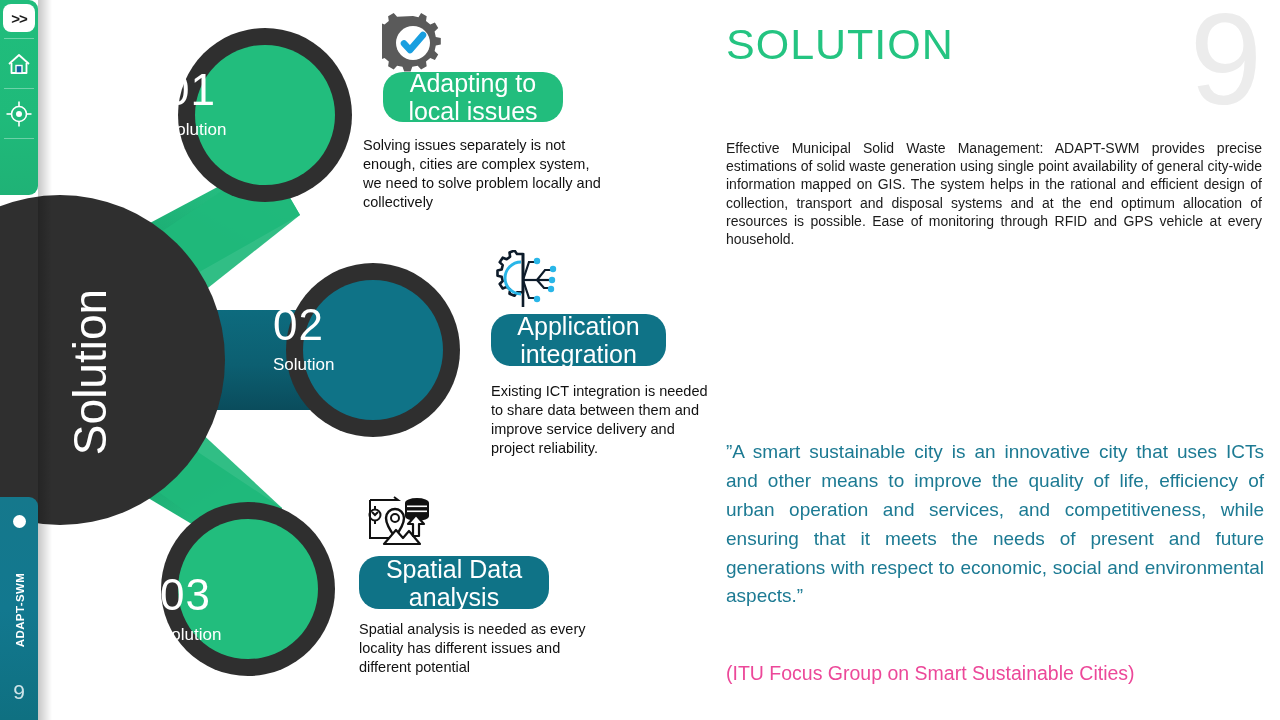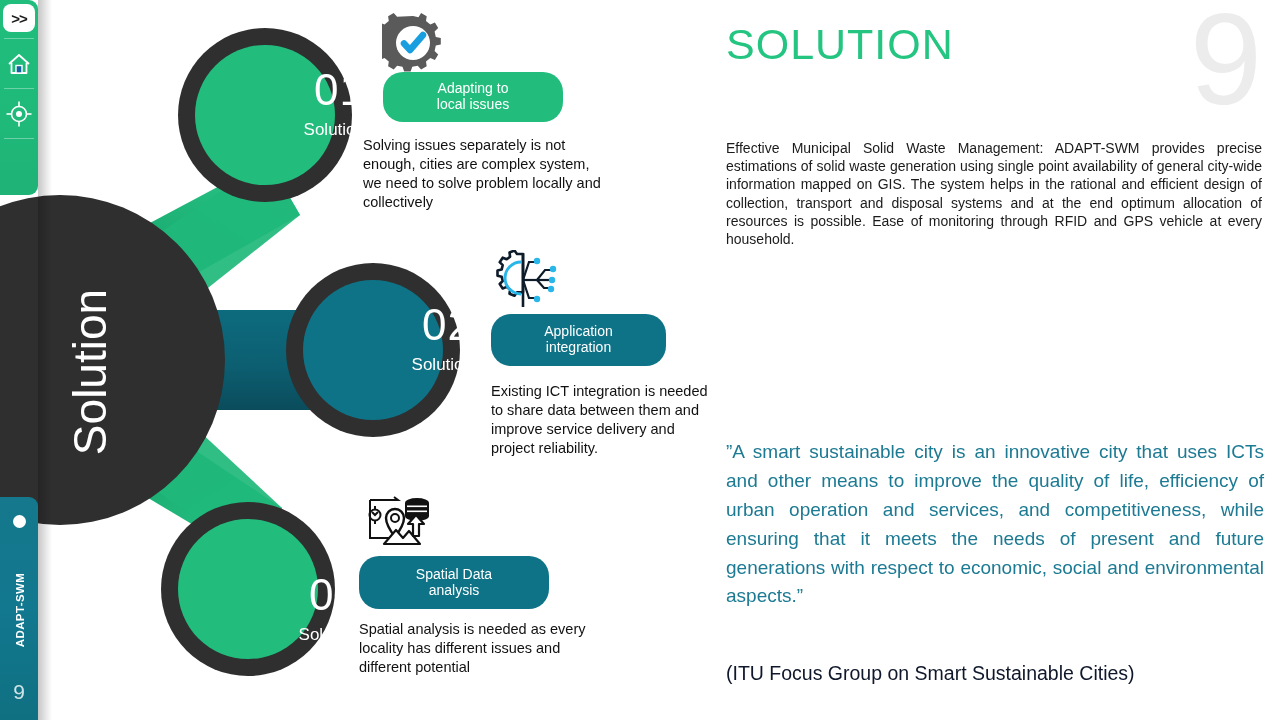--- a/index.html
+++ b/index.html
@@ -61,29 +61,29 @@
   #diagram{position:absolute;left:0;top:0;width:720px;height:720px;z-index:20;}
   #diagram svg{position:absolute;left:0;top:0;}
 
   .hub-label{
     position:absolute;left:-20px;top:345px;width:220px;
     transform:rotate(-90deg);transform-origin:center center;
     color:#ffffff;font-size:46px;text-align:center;letter-spacing:0px;
     z-index:25;pointer-events:none;
   }
 
-  .node-txt{position:absolute;text-align:right;color:#fff;z-index:26;pointer-events:none;}
+  .node-txt{position:absolute;text-align:left;color:#fff;z-index:26;pointer-events:none;}
   .node-num{font-size:44px;line-height:1;font-weight:300;letter-spacing:1px;}
   .node-sub{font-size:17px;line-height:1;margin-top:9px;font-weight:300;}
 
   
   .pill{
     position:absolute;border-radius:20px;color:#ffffff;
     display:flex;align-items:center;justify-content:center;text-align:center;
-    font-size:14px;line-height:1.12;padding:6px 10px;box-sizing:border-box;
+    font-size:25px;line-height:1.12;padding:6px 10px;box-sizing:border-box;
     z-index:28;
   }
   .pill.green{background:#22bd7d;}
   .pill.teal{background:#0f7387;}
 
   .desc{
     position:absolute;font-size:14.5px;line-height:1.32;color:#111;
     z-index:28;font-family:"Liberation Sans", sans-serif;
   }
 
@@ -102,21 +102,21 @@
   .body-par{
     position:absolute;left:6px;top:139px;width:536px;
     font-size:14px;line-height:1.30;color:#1b1b1b;text-align:justify;
   }
   .quote{
     position:absolute;left:6px;top:438px;width:538px;
     font-size:19px;line-height:1.52;color:#1c7a93;text-align:justify;
   }
   .quote-src{
     position:absolute;left:6px;top:662px;width:538px;
-    font-size:19.5px;color:#0f172a;line-height:1.2;
+    font-size:19.5px;color:#ec4899;line-height:1.2;
   }
 </style>
 </head>
 <body>
 
 <div id="diagram">
   <svg width="720" height="720" viewBox="0 0 720 720">
     <defs>
       <linearGradient id="gTop" x1="0" y1="1" x2="1" y2="0">
         <stop offset="0%" stop-color="#119a63"></stop>

